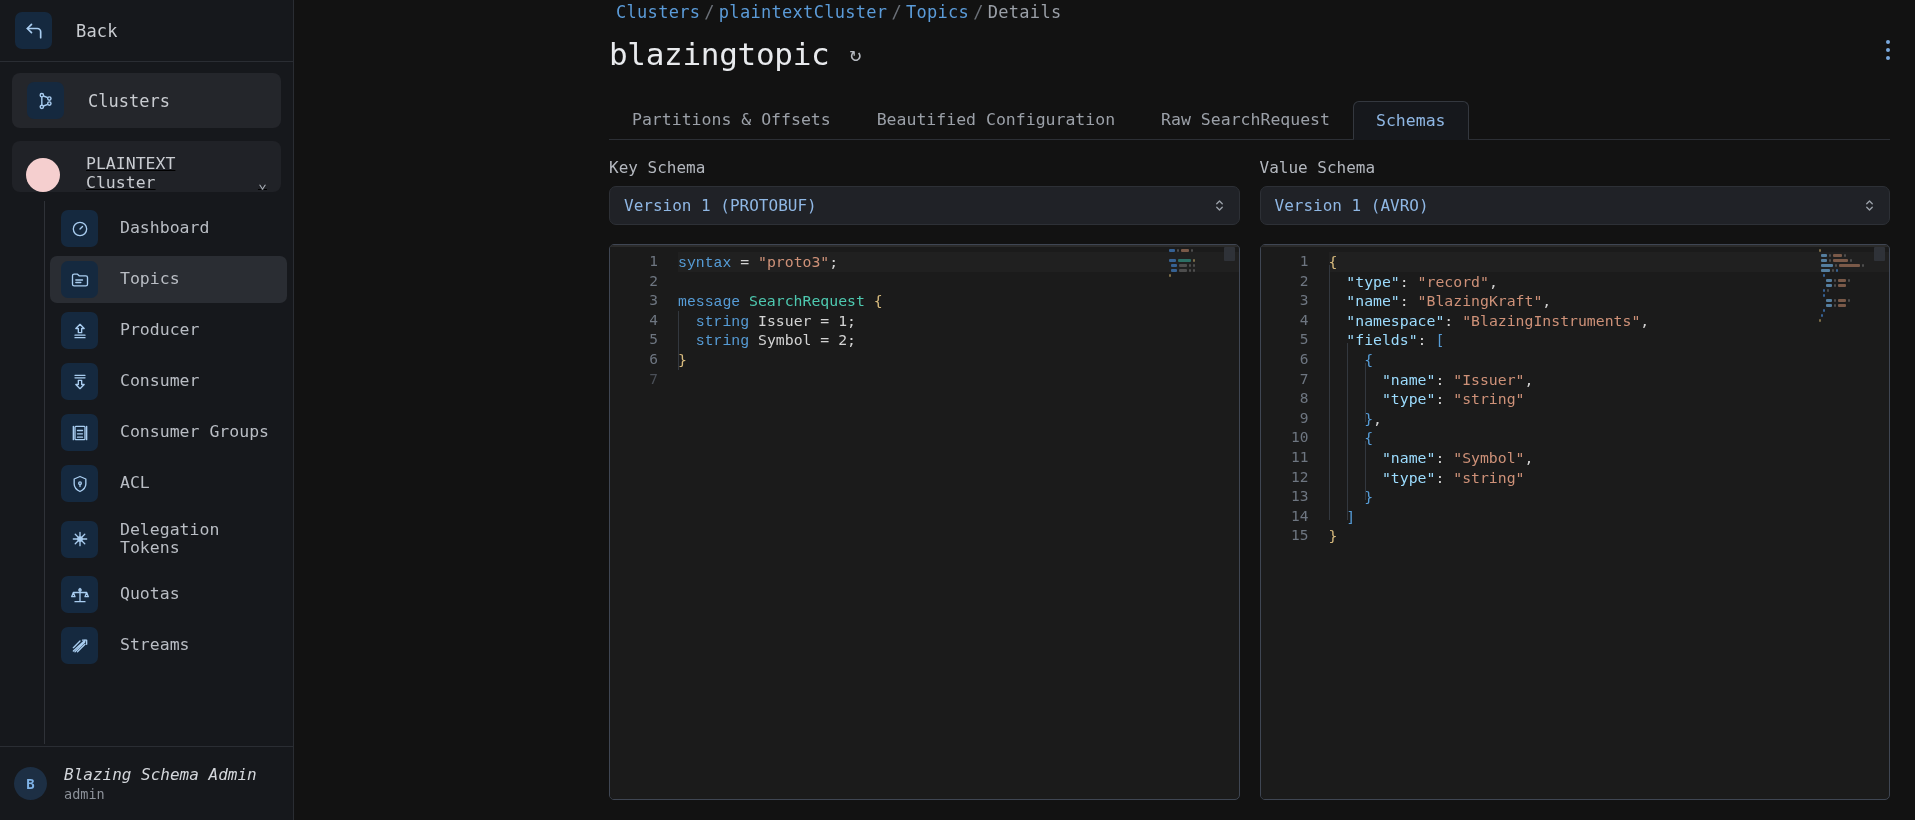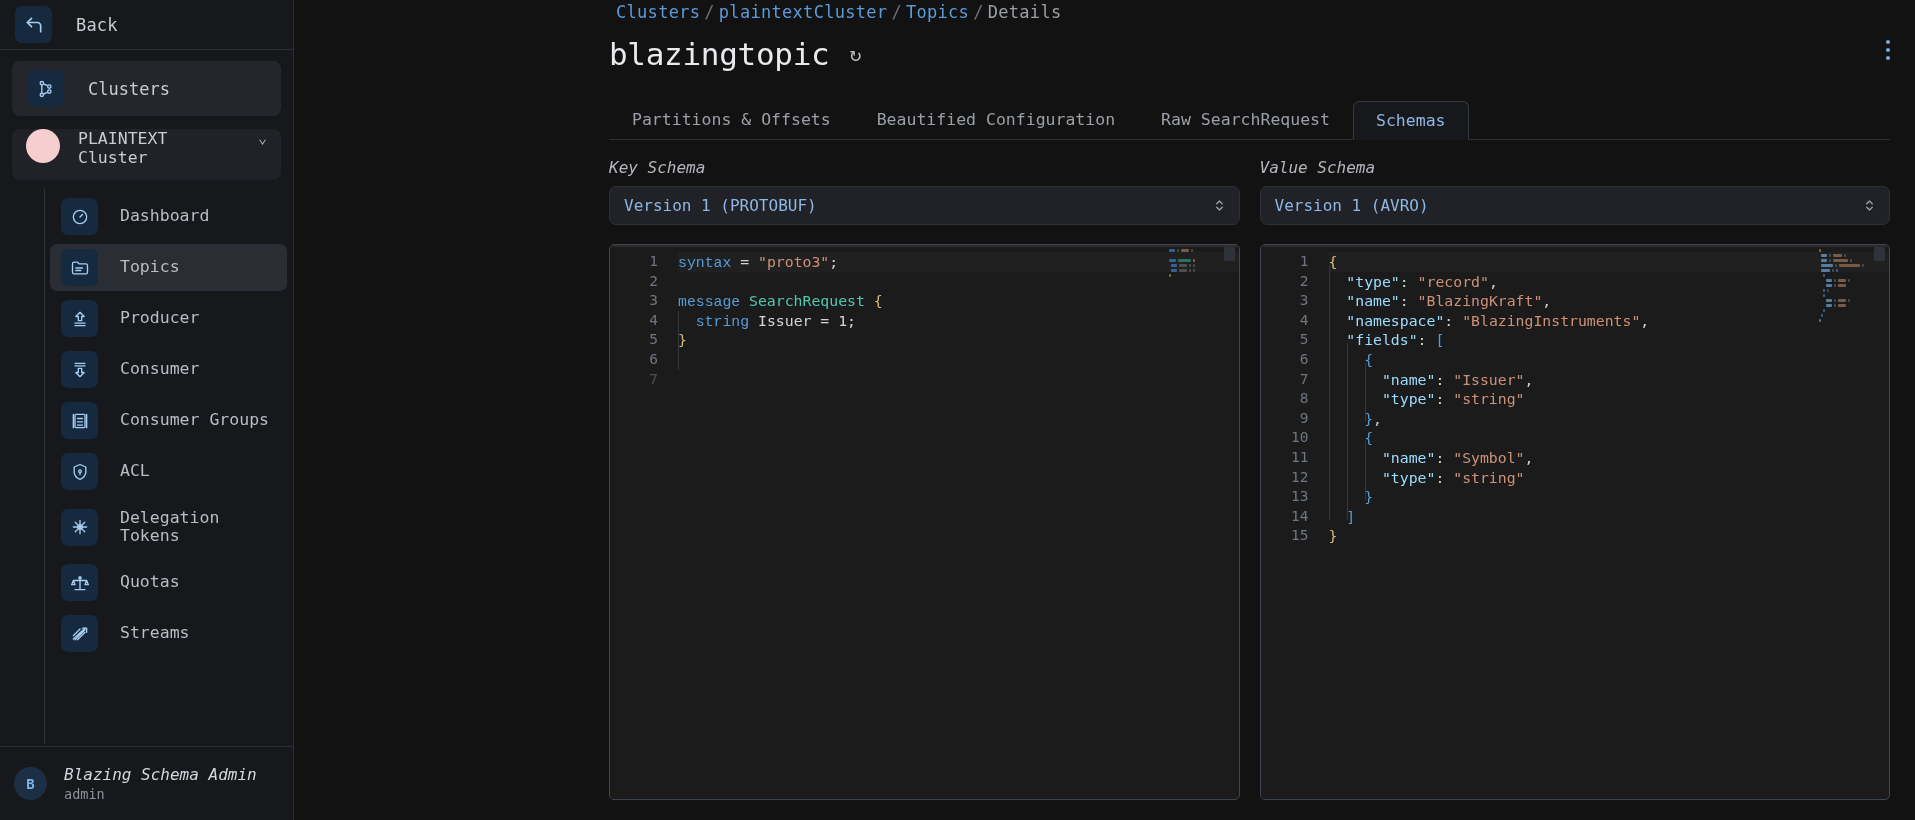--- a/index.html
+++ b/index.html
@@ -14,21 +14,21 @@
   
   .sidebar {
     width: 294px; height: 820px;
     background: #16181c;
     border-right: 1px solid #2a2d33;
     display: flex; flex-direction: column;
     flex: 0 0 294px;
     position: relative;
   }
   .back-row {
-    height: 50px; display: flex; align-items: center;
+    height: 62px; display: flex; align-items: center;
     padding-left: 15px; gap: 24px;
     border-bottom: 1px solid #2a2d33;
   }
   .icon-tile {
     width: 37px; height: 37px; border-radius: 7px;
     background: #15293f;
     display: flex; align-items: center; justify-content: center;
     flex: 0 0 37px;
   }
   .icon-tile svg { display:block; }
@@ -39,21 +39,21 @@
     height: 55px; border-radius: 8px;
     background: #24262b;
     display: flex; align-items: center; gap: 24px; padding-left: 15px;
   }
   .clusters-row .lbl { color: #c9ccd1; font-size: 17px; }
 
   .cluster-select {
     margin: 13px 12px 0 12px;
     height: 51px; border-radius: 8px;
     background: #202227;
-    display: flex; align-items: flex-start; gap: 18px; padding: 0 14px;
+    display: flex; align-items: flex-end; gap: 26px; padding: 0 14px; text-decoration: underline;
   }
   .cluster-dot {
     width: 34px; height: 34px; border-radius: 50%;
     background: #f5cfcf; flex: 0 0 34px;
   }
   .cluster-name { color: #c9ccd1; font-size: 16.5px; flex: 1; }
   .chev { color: #aab0b8; font-size: 15px; }
 
   .nav-wrap {
     margin-top: 9px;
@@ -133,21 +133,21 @@
     border-color: #34383f;
     border-bottom-color: #16181c;
     margin-bottom: -1px;
   }
 
   .panes {
     position: absolute; left: 315px; right: 25px; top: 158px; bottom: 20px;
     display: flex; gap: 20px;
   }
   .pane { flex: 1; display: flex; flex-direction: column; min-width: 0; }
-  .pane-label { color: #b3b7be; font-size: 16px; margin-bottom: 9px; font-style: italic; }
+  .pane-label { color: #b3b7be; font-size: 16px; margin-bottom: 9px; }
 
   .select-box {
     height: 39px; border-radius: 7px;
     background: #202227; border: 1px solid #2d3036;
     display: flex; align-items: center; padding: 0 14px;
     color: #8fb7e4; font-size: 16px;
   }
   .select-box .sel-val { flex: 1; }
   .select-box .sel-arrows {
     color: #9aa0a8; font-size: 12px; line-height: .8;
@@ -388,20 +388,21 @@
               <div class="ln">5</div>
               <div class="ln">6</div>
               <div class="ln dim">7</div>
             </div>
           <div class="code" id="key-code">
             <div class="indent-guide" style="left:10px;top:66px;height:59px;"></div>
           <div class="cl first"><span class="t-key">syntax </span><span class="t-plain">= </span><span class="t-str">"proto3"</span><span class="t-plain">;</span></div>
               <div class="cl">&nbsp;</div>
               <div class="cl"><span class="t-key">message </span><span class="t-type">SearchRequest </span><span class="t-brace">{</span></div>
               <div class="cl"><span class="t-plain">  </span><span class="t-key">string </span><span class="t-plain">Issuer = </span><span class="t-plain">1</span><span class="t-plain">;</span></div>
+              <div class="cl"><span class="t-plain">  </span><span class="t-key">string </span><span class="t-plain">Symbol = </span><span class="t-plain">2</span><span class="t-plain">;</span></div>
               <div class="cl"><span class="t-brace">}</span></div>
               <div class="cl">&nbsp;</div>
             </div>
           <div class="minimap" id="key-minimap">
               <div class="mm-row" style="margin-left: 0px;">
                 <span class="mm-seg" style="width: 6.3px; background: rgb(59, 110, 168);"></span>
                 <span class="mm-seg" style="width: 2px; background: rgb(85, 85, 85);"></span>
                 <span class="mm-seg" style="width: 8.4px; background: rgb(138, 100, 80);"></span>
                 <span class="mm-seg" style="width: 2px; background: rgb(85, 85, 85);"></span>
               </div>

